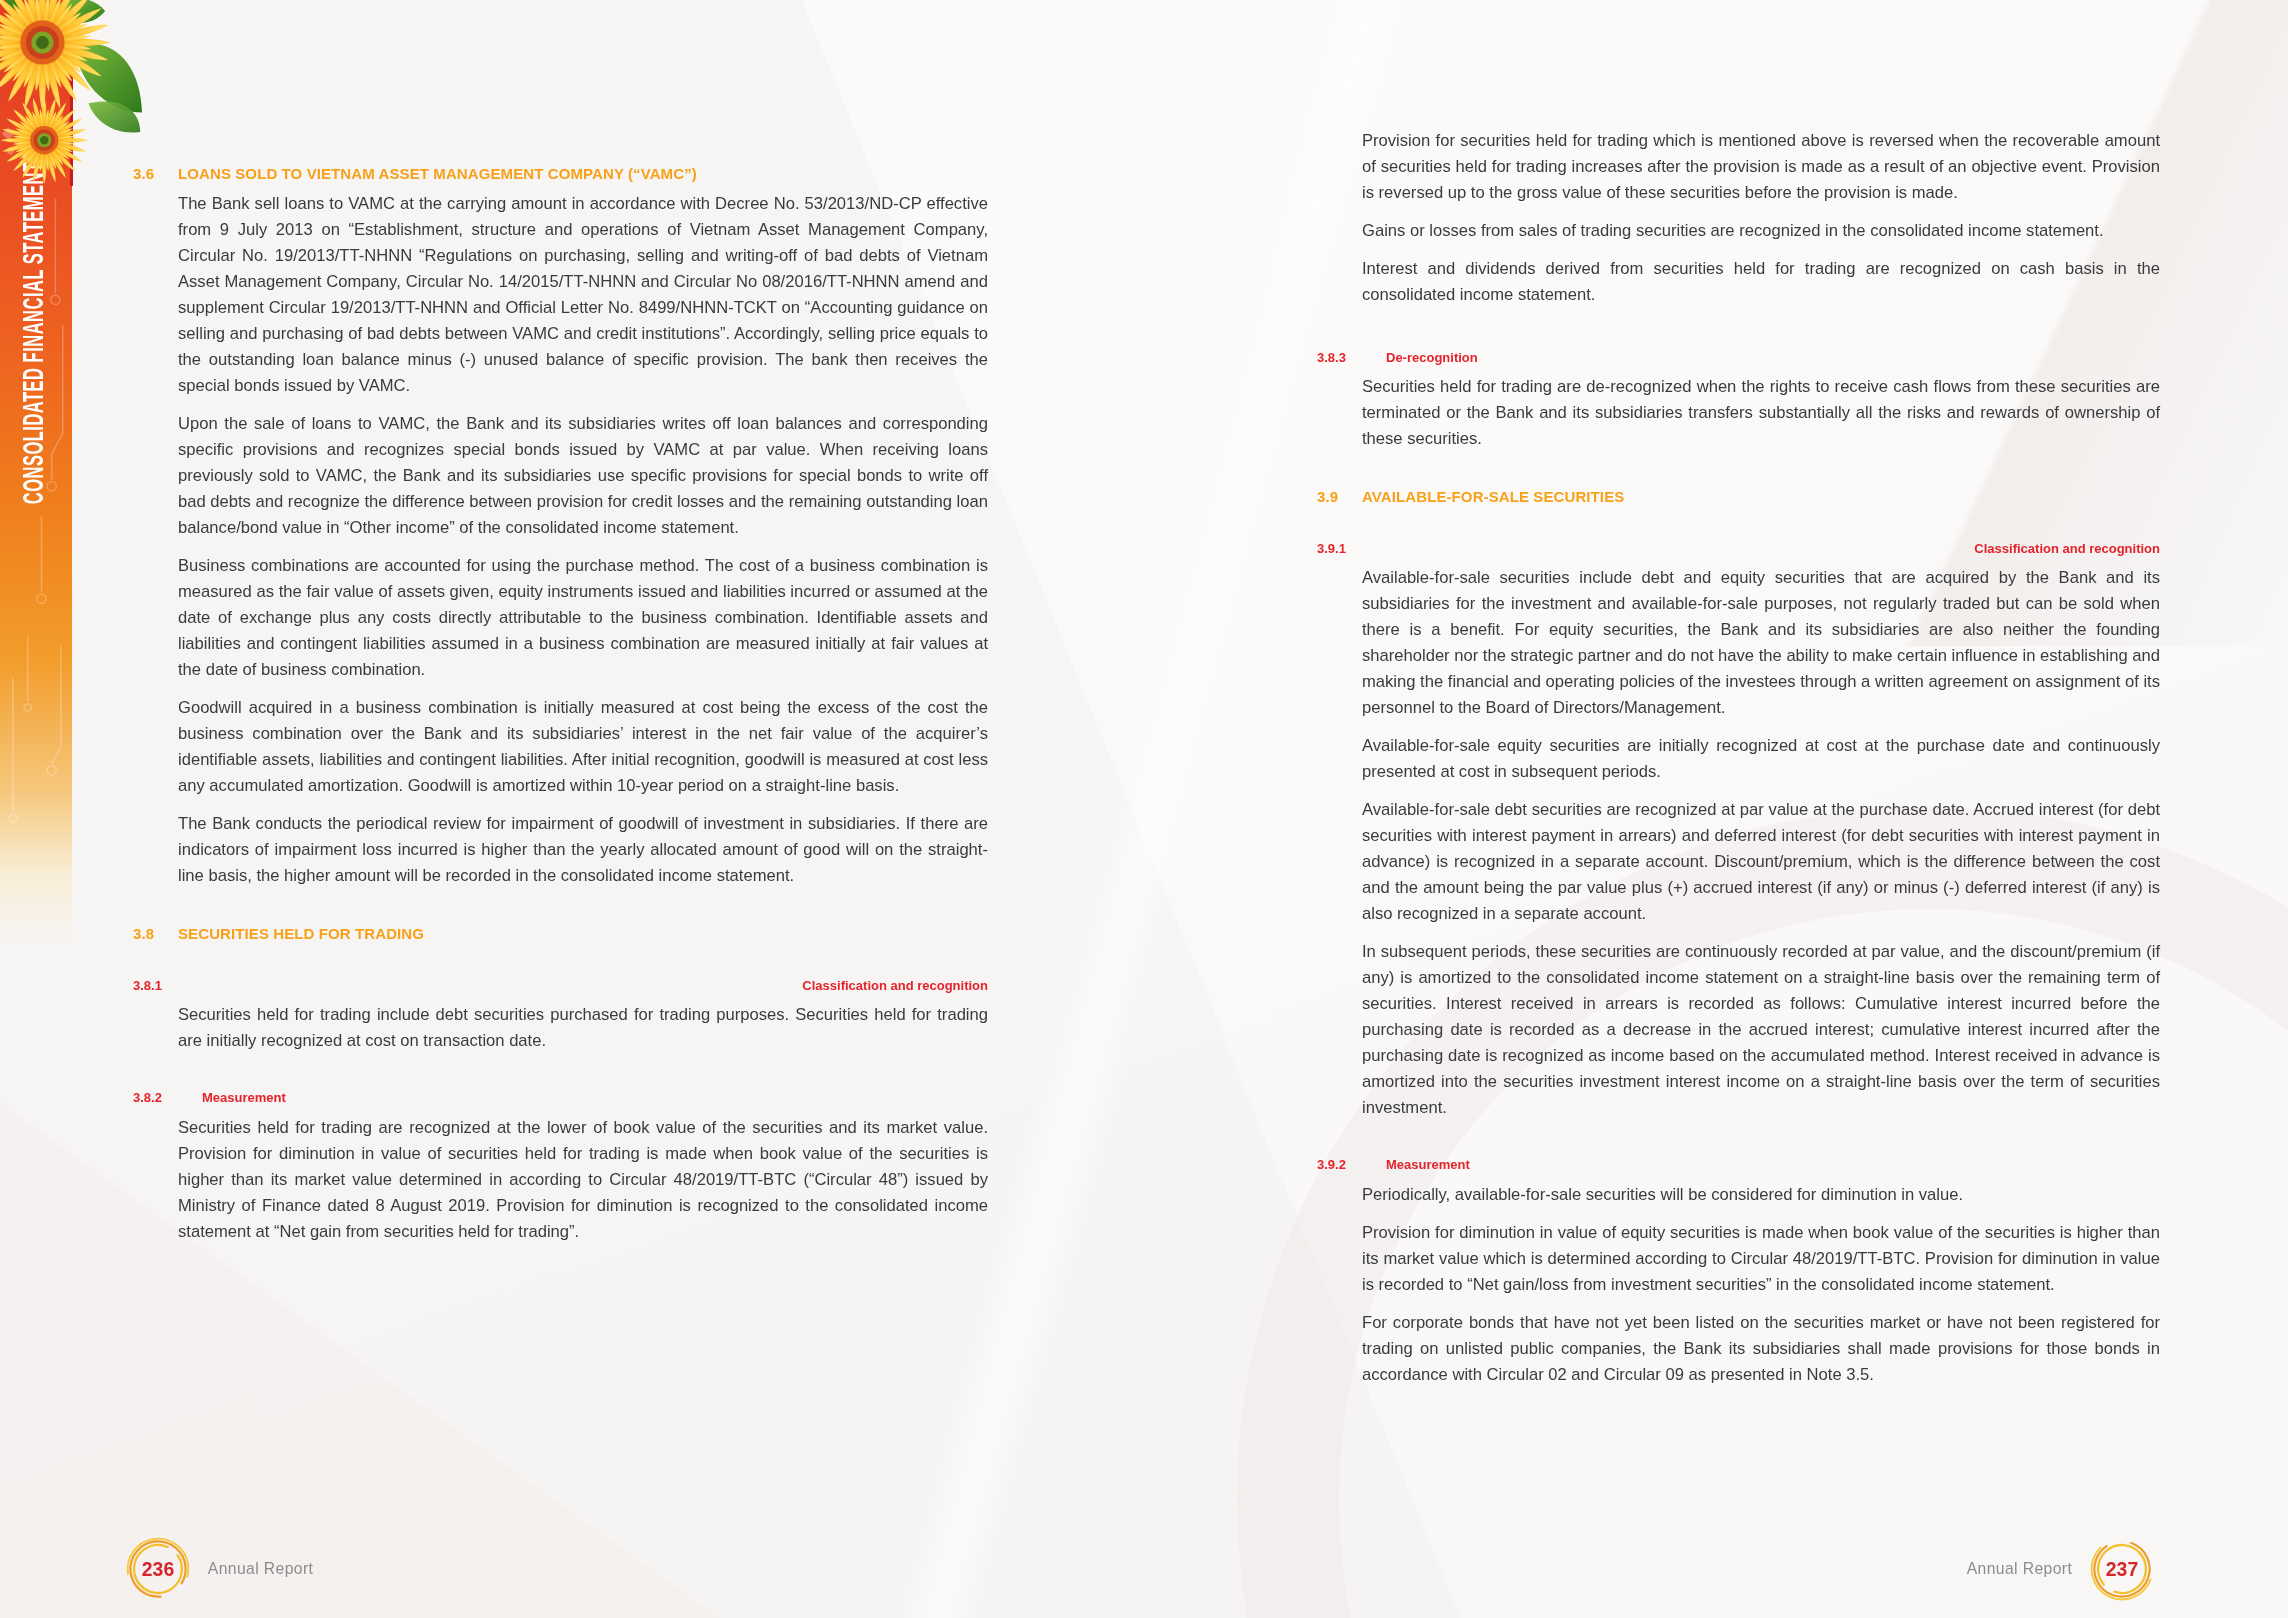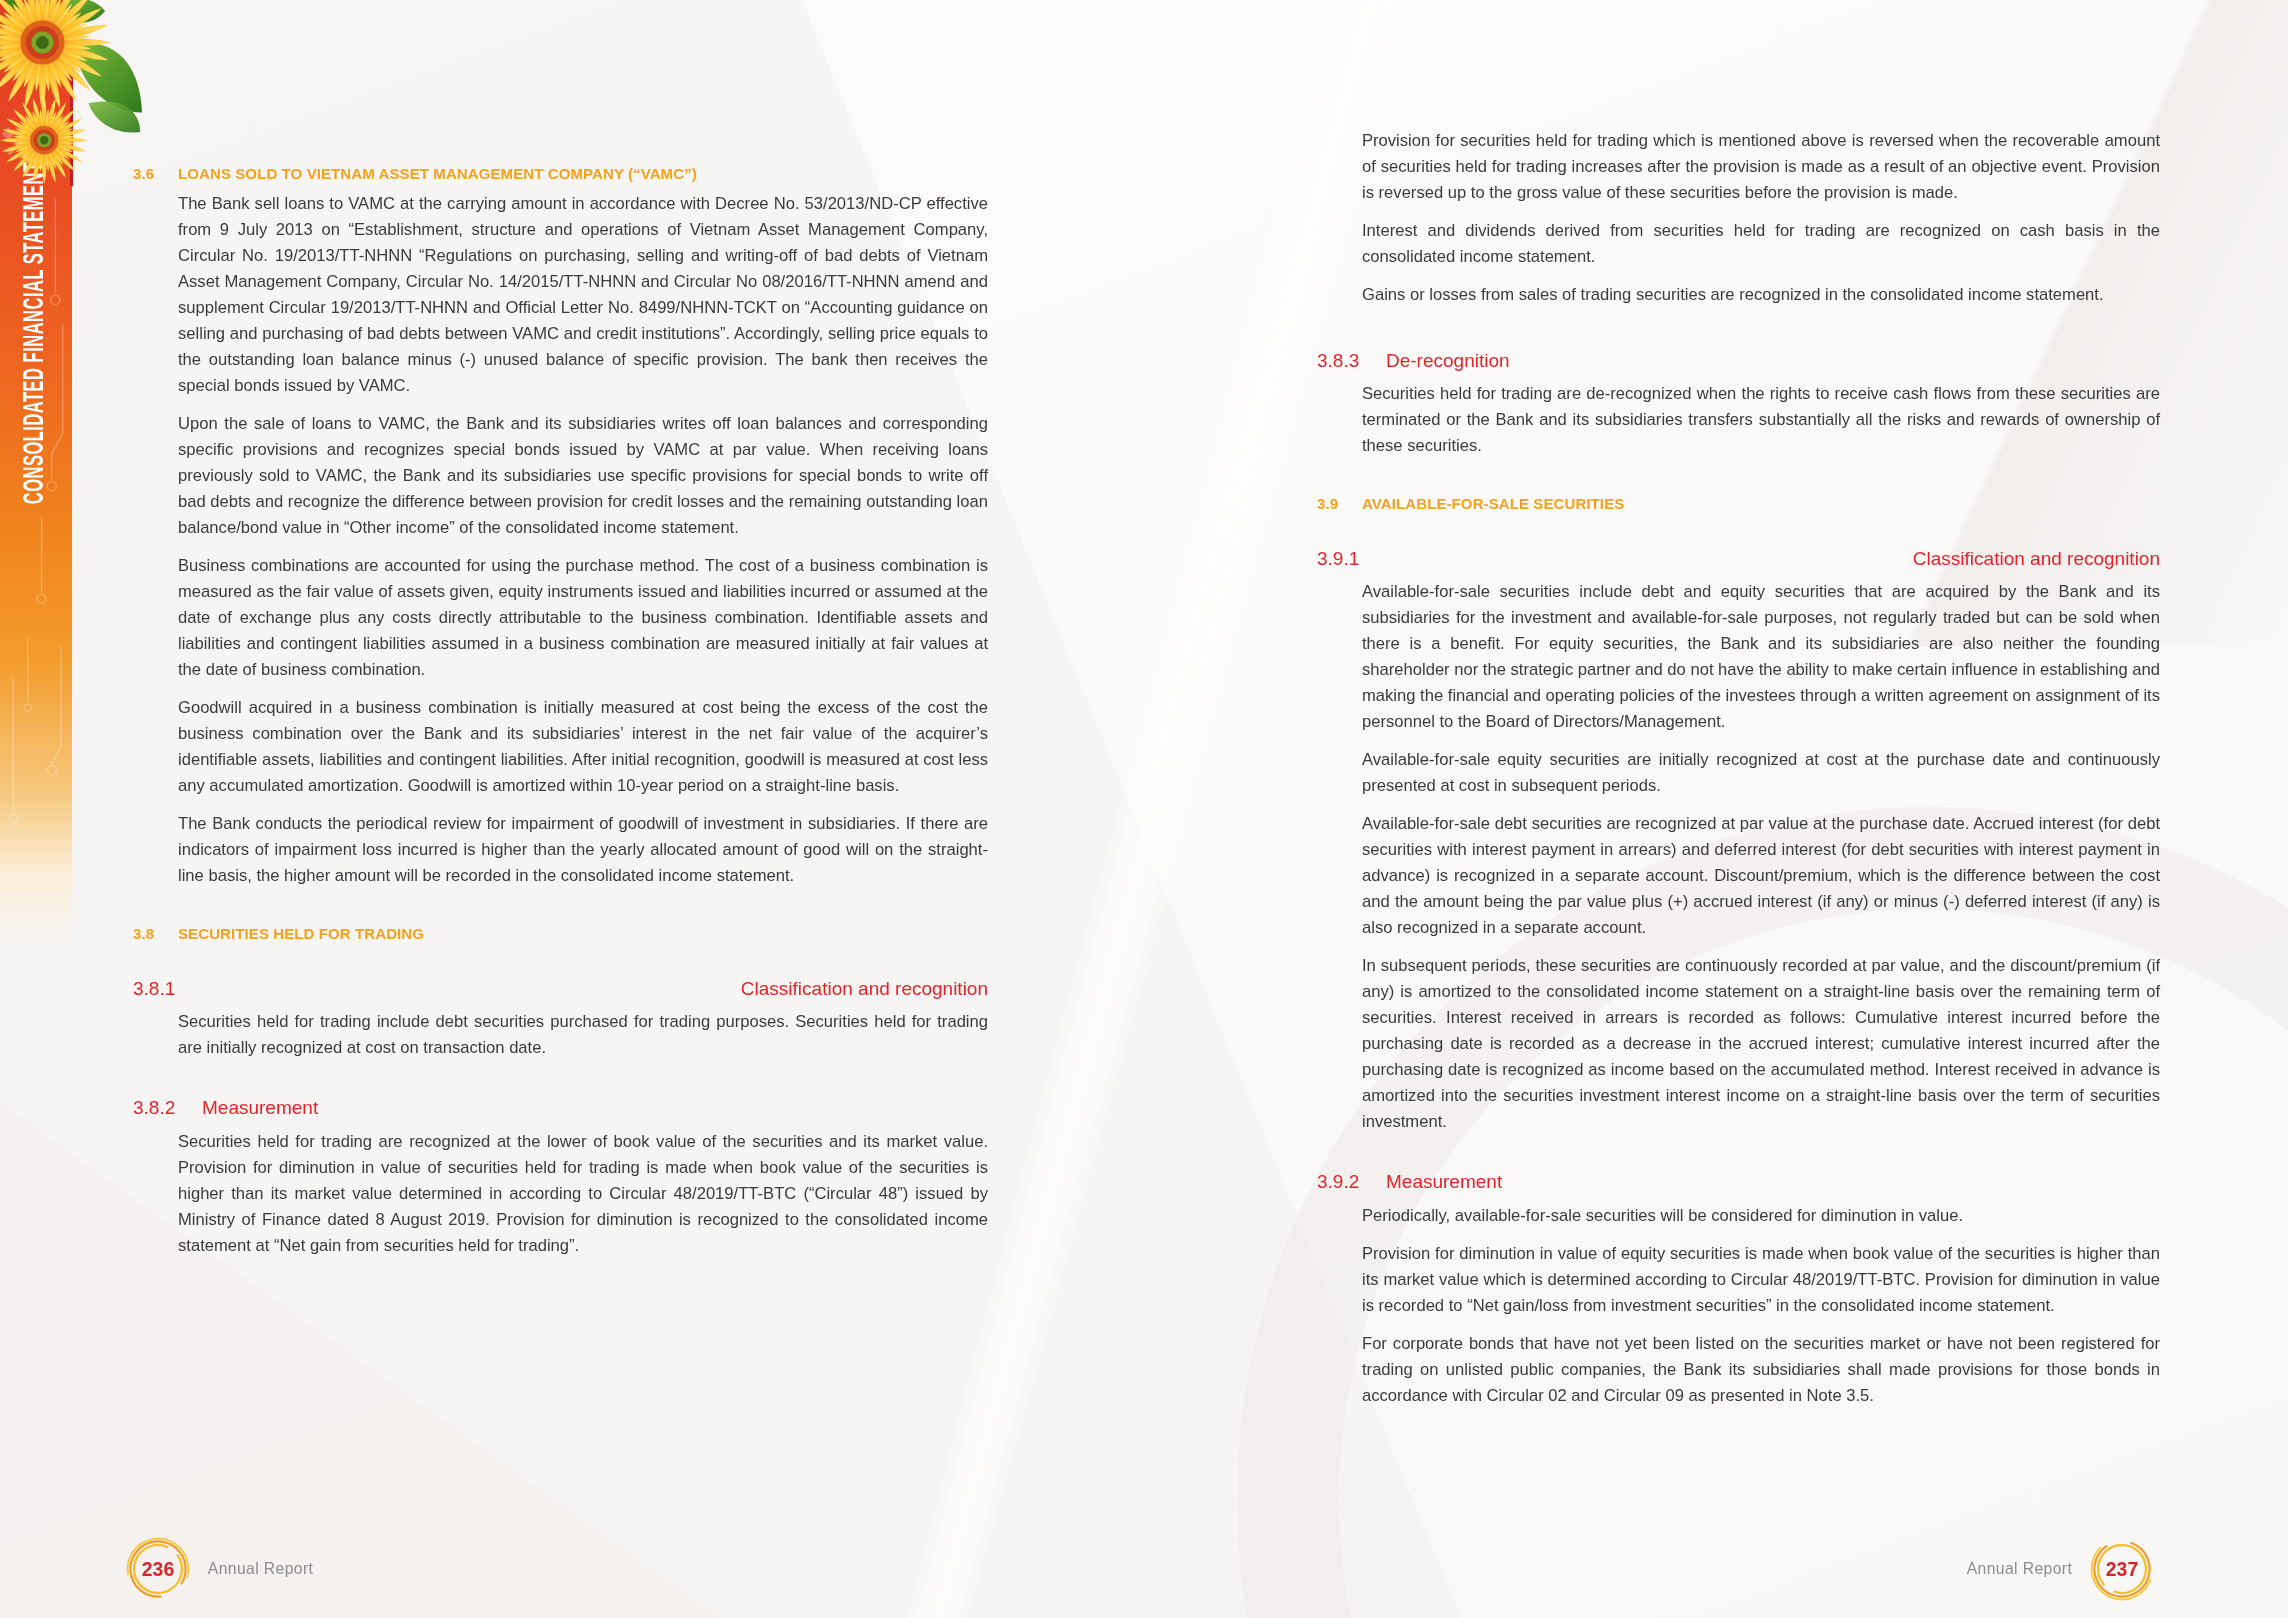--- a/index.html
+++ b/index.html
@@ -55,21 +55,21 @@
   #col-left  { left:133px; top:129px; width:855px; }
   #col-right { left:1317px; top:128px; width:843px; }
   .sec { position:relative; padding-left:45px; }
   .sec-head { position:relative; margin:28px 0 9.2px 0; }
   .sec-head.first { margin-top:0; }
   .sec-head.tight { margin:28px 0 1.8px 0; }
   .sec-head.sub-tight { margin:5.5px 0 9.2px 0;text-align:right; }
   .sec-head.big-gap { margin-top:42px; }
   .sec-num { position:absolute; left:-45px; top:0; white-space:nowrap; }
   .h1 .sec-num, .h1 .sec-title { color:#f7a11b; font-weight:bold; font-size:15px; letter-spacing:0.1px; }
-  .h2 .sec-num, .h2 .sec-title { color:#e4232b; font-weight:normal; font-size:19px; }
+  .h2 .sec-num, .h2 .sec-title { color:#e4232b; font-weight:bold; font-size:13px; }
   .h2 .sec-title { padding-left:24px; }
   .sec-title { display:block;margin-top:36px; }
   .para {
     font-size:16.6px; line-height:26px; text-align:justify;
     margin-bottom:12px; color:#3b3b3b;
   }
   
   .footer { position:absolute; height:74px; display:flex; align-items:center; }
   #footer-left  { left:123px; bottom:13px; }
   #footer-right { right:132px; bottom:13px; flex-direction:row-reverse; }
@@ -210,22 +210,22 @@
         <span class="sec-num">3.8.2</span>
         <span class="sec-title">Measurement</span>
       </div>
       <p class="para">Securities held for trading are recognized at the lower of book value of the securities and its market value. Provision for diminution in value of securities held for trading is made when book value of the securities is higher than its market value determined in according to Circular 48/2019/TT-BTC (“Circular 48”) issued by Ministry of Finance dated 8 August 2019. Provision for diminution is recognized to the consolidated income statement at “Net gain from securities held for trading”.</p>
     </div>
   </div>
 
   <div id="col-right" class="col">
     <div class="sec">
       <p class="para">Provision for securities held for trading which is mentioned above is reversed when the recoverable amount of securities held for trading increases after the provision is made as a result of an objective event. Provision is reversed up to the gross value of these securities before the provision is made.</p>
+      <p class="para">Gains or losses from sales of trading securities are recognized in the consolidated income statement.</p>
       <p class="para">Interest and dividends derived from securities held for trading are recognized on cash basis in the consolidated income statement.</p>
-      <p class="para">Gains or losses from sales of trading securities are recognized in the consolidated income statement.</p>
     </div>
 
     <div class="sec">
       <div class="sec-head h2 big-gap">
         <span class="sec-num">3.8.3</span>
         <span class="sec-title">De-recognition</span>
       </div>
       <p class="para">Securities held for trading are de-recognized when the rights to receive cash flows from these securities are terminated or the Bank and its subsidiaries transfers substantially all the risks and rewards of ownership of these securities.</p>
     </div>
 

